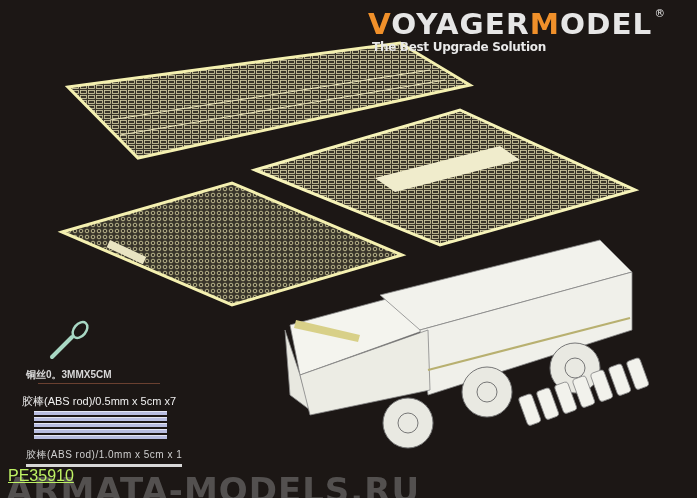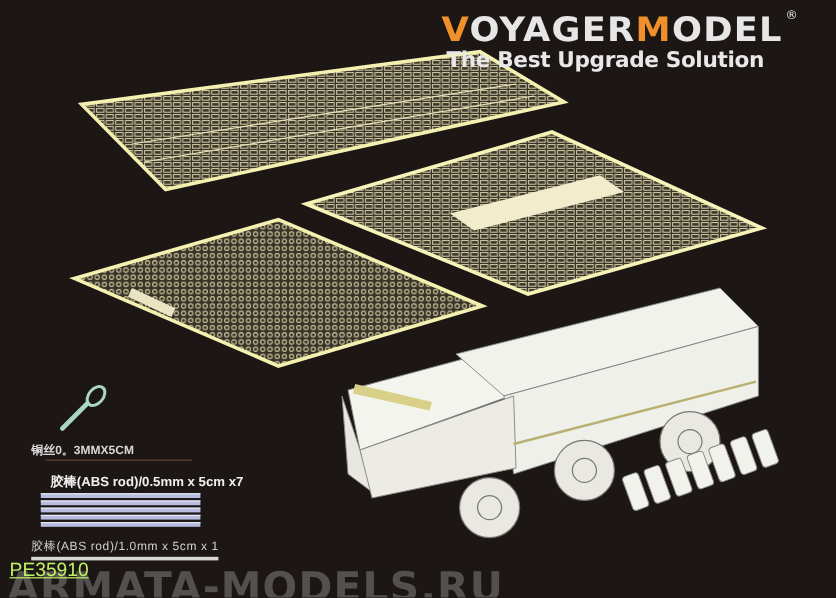--- a/index.html
+++ b/index.html
@@ -15,32 +15,32 @@
     left: 368px; top: 8px;
     font-family: "DejaVu Sans", sans-serif;
     font-weight: 900; font-size: 28px; letter-spacing: 1px;
     color: #e6e6e6; white-space: nowrap;
     transform: scaleX(1.05); transform-origin: left;
   }
   .logo .accent { color: #f0902a; }
   .logo sup { font-size: 10px; font-weight: 400; vertical-align: top; margin-left: 2px; }
   .tagline {
     left: 372px; top: 40px;
-    font-size: 18px; color: #e8e8e8; font-weight: 700; letter-spacing: -0.3px;
+    font-size: 12px; color: #e8e8e8; font-weight: 700; letter-spacing: -0.3px;
     font-family: "DejaVu Sans", sans-serif;
   }
   
   svg.sheets { left: 0; top: 0; }
   
   .wire-label {
     left: 26px; top: 368px; font-size: 10px; color: #d8d8d8; font-weight: 700;
   }
   .wire-underline { left: 38px; top: 383px; width: 122px; height: 1px; background: #6a4030; }
   .rod1-label {
-    left: 22px; top: 394px; font-size: 11px; color: #f0f0f0; font-weight: 700; margin-left: 20px;
+    left: 22px; top: 394px; font-size: 11px; color: #f0f0f0; font-weight: 400;
   }
   .rods { left: 34px; top: 411px; width: 133px; }
   .rod { height: 3px; background: #b8bde0; margin-bottom: 2px; border-top: 1px solid #e4e6f4; }
   .rod2-label {
     left: 26px; top: 448px; font-size: 10px; color: #cfcfcf; letter-spacing: 0.5px; text-align: right;
   }
   .rod2-line { left: 26px; top: 464px; width: 156px; height: 3px; background: #d8d8d8; }
   .code {
     left: 8px; top: 467px; font-size: 16px; color: #bef264; text-decoration: underline;
   }

